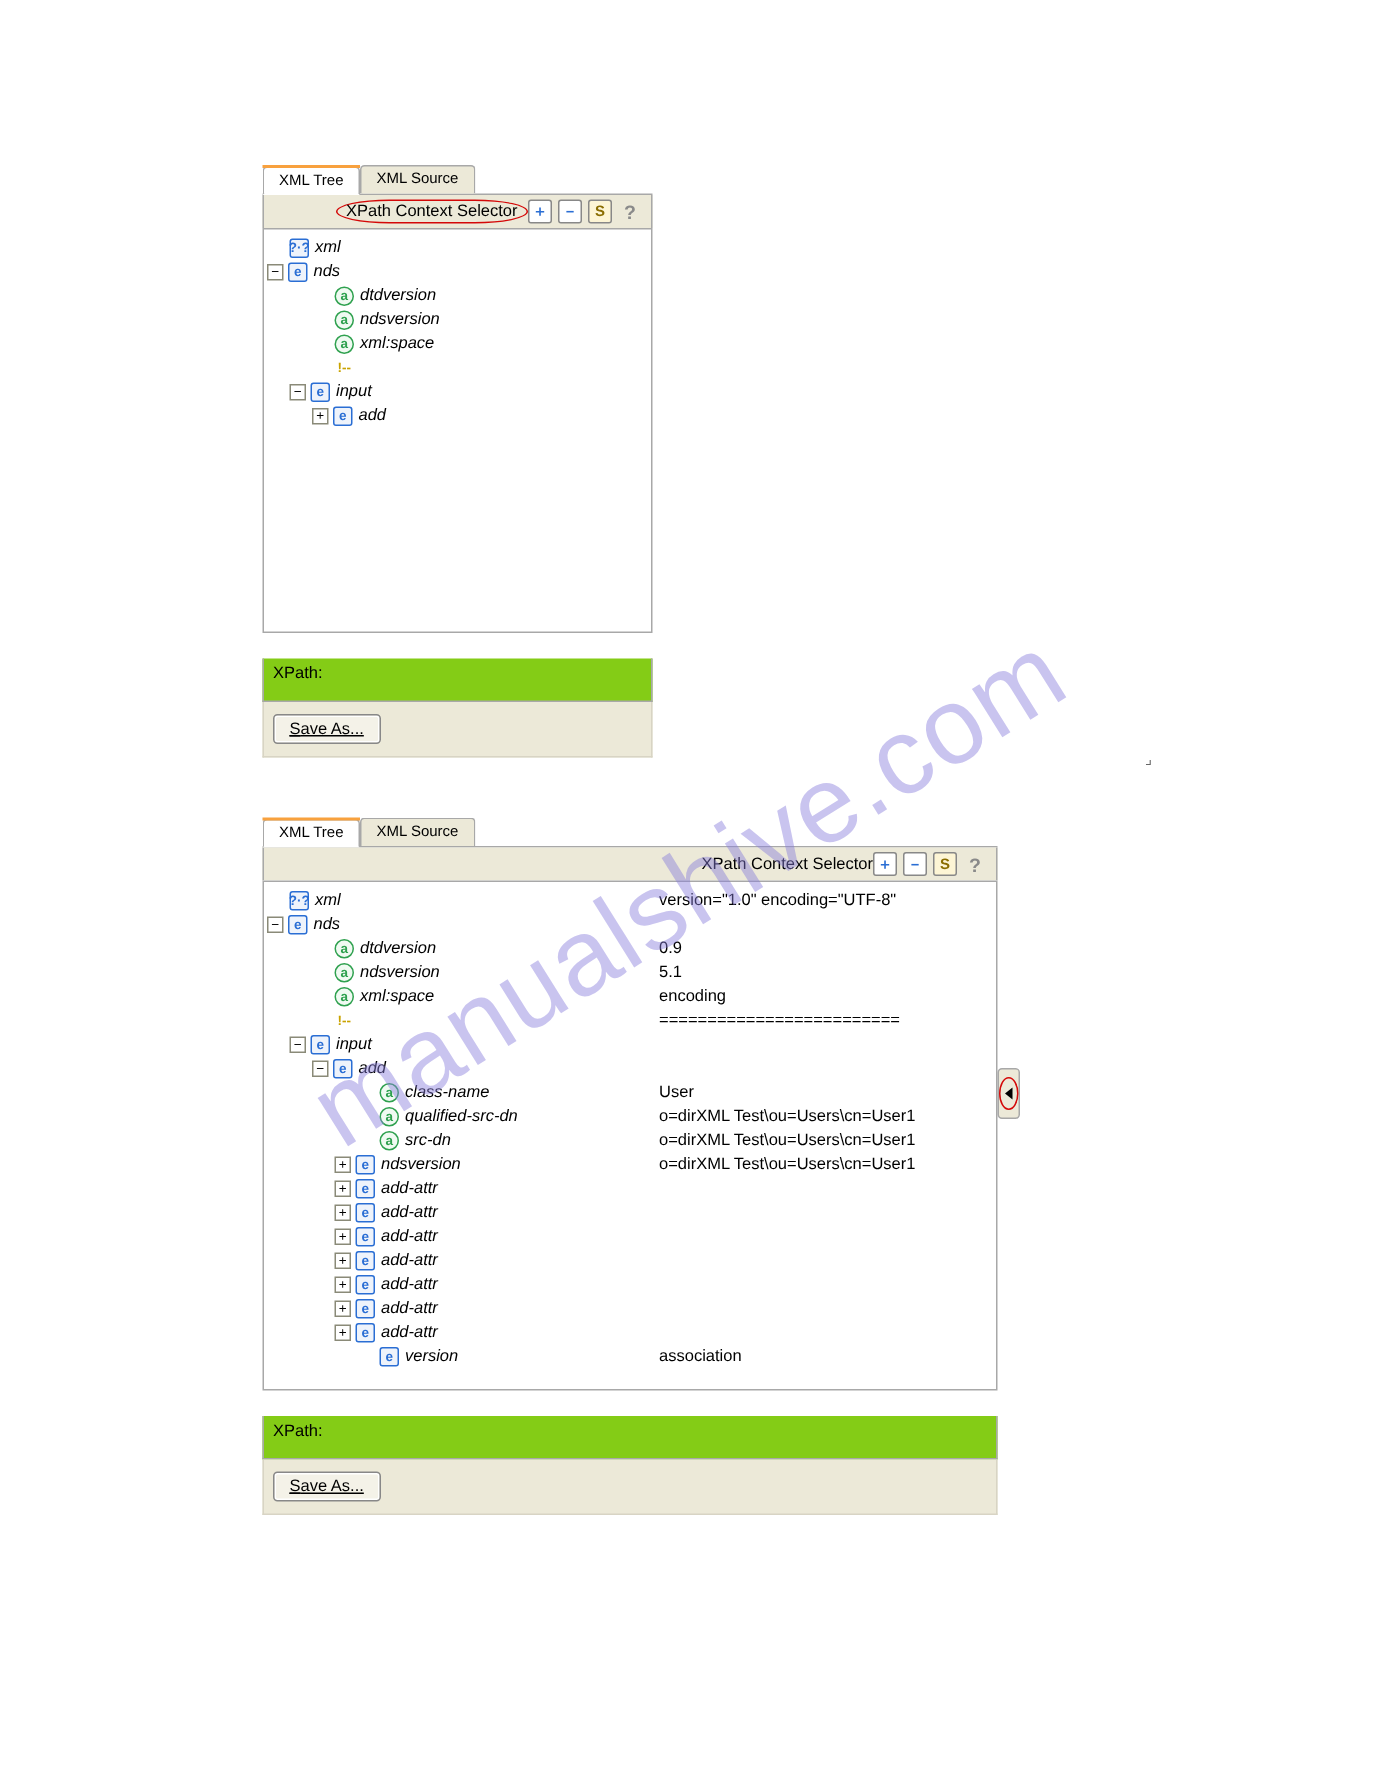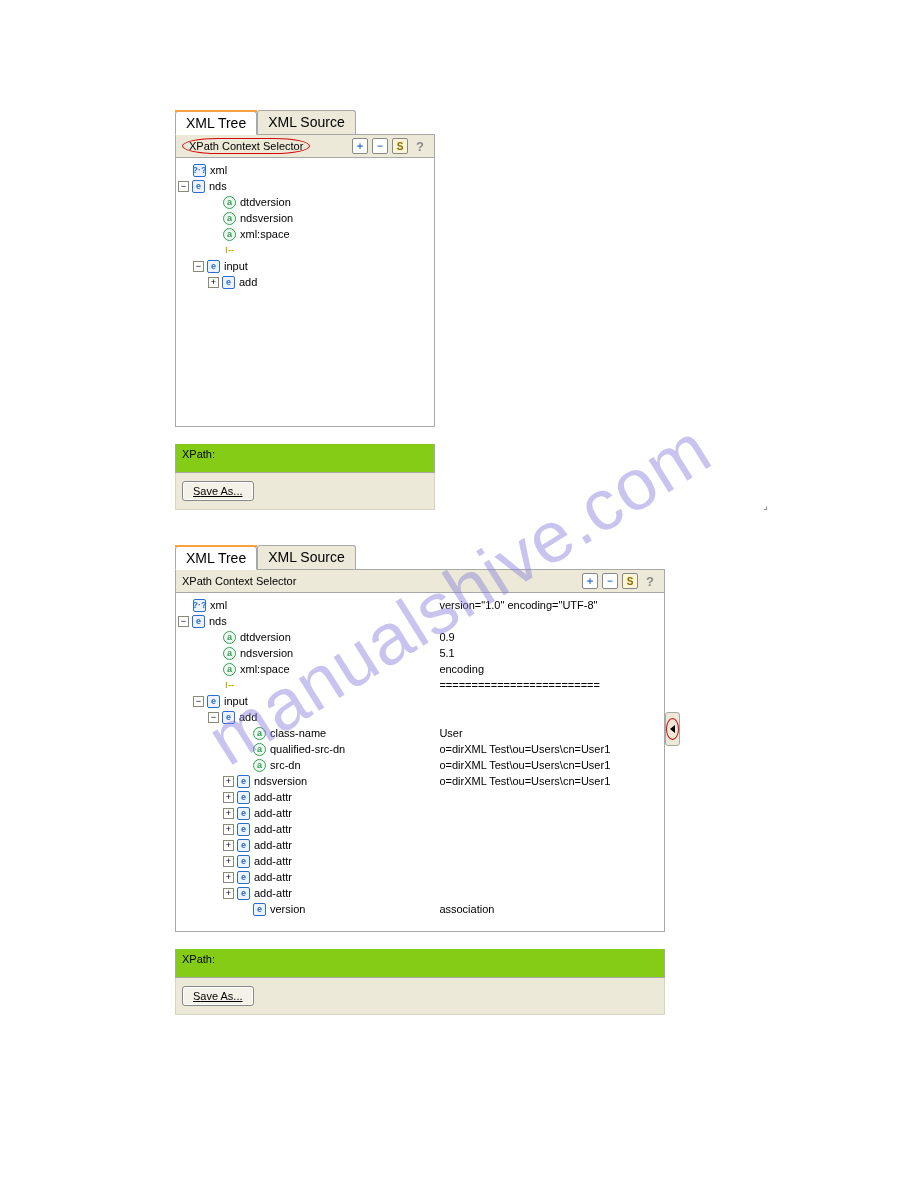--- a/index.html
+++ b/index.html
@@ -29,30 +29,30 @@
 
   .tabbar { display: flex; border-bottom: 1px solid #a8a8a8; }
   .tab {
     padding: 3px 10px;
     border: 1px solid #a8a8a8;
     border-bottom: none;
     background: #ece9d8;
     margin-right: 0;
     border-top-left-radius: 3px;
     border-top-right-radius: 3px;
-    font-size: 14px;
+    font-size: 10px;
     cursor: default;
   }
   .tab.active { background: #fff; position: relative; top: 1px; border-bottom: 1px solid #fff; }
   .tab.active::before { content:''; display:block; position:absolute; top:-2px; left:-1px; right:-1px; height:2px; background:#f8a13e; }
 
   .toolbar {
     display: flex;
     align-items: center;
-    justify-content: space-between;
+    justify-content: flex-end;
     padding: 3px 6px;
     background: #ece9d8;
     border-left: 1px solid #a8a8a8;
     border-right: 1px solid #a8a8a8;
   }
   .toolbar-right { display: flex; gap: 4px; align-items:center; }
   .selector-label { font-size: 11px; }
   .ring { border: 1.5px solid #d40808; border-radius: 50%/90%; padding: 1px 6px; }
 
   .tbtn {
@@ -90,21 +90,21 @@
   }
   .badge {
     width:13px; height:13px; border:1px solid; border-radius:2px;
     display:inline-flex; align-items:center; justify-content:center;
     font-size:9px; font-weight:bold; margin-right:4px; flex:0 0 13px;
   }
   .badge.q { border-color:#2a6ed4; color:#2a6ed4; background:#eef3fb; }
   .badge.e { border-color:#2a6ed4; color:#2a6ed4; background:#eef3fb; }
   .badge.a { border-radius:50%; border-color:#2fa14f; color:#2fa14f; background:#f0faf2; }
   .badge.c { border:none; color:#c9a300; font-weight:bold; background:transparent; }
-  .tlabel { color:#000; }
+  .tlabel { color:#000;font-style:italic; }
 
   .xpathbar {
     background:#84cc16;
     border-left:1px solid #a8a8a8;
     border-right:1px solid #a8a8a8;
     border-bottom:1px solid #a8a8a8;
     padding:4px 6px 12px 6px;
     font-size:11px;
     margin-top:17px;
   }

